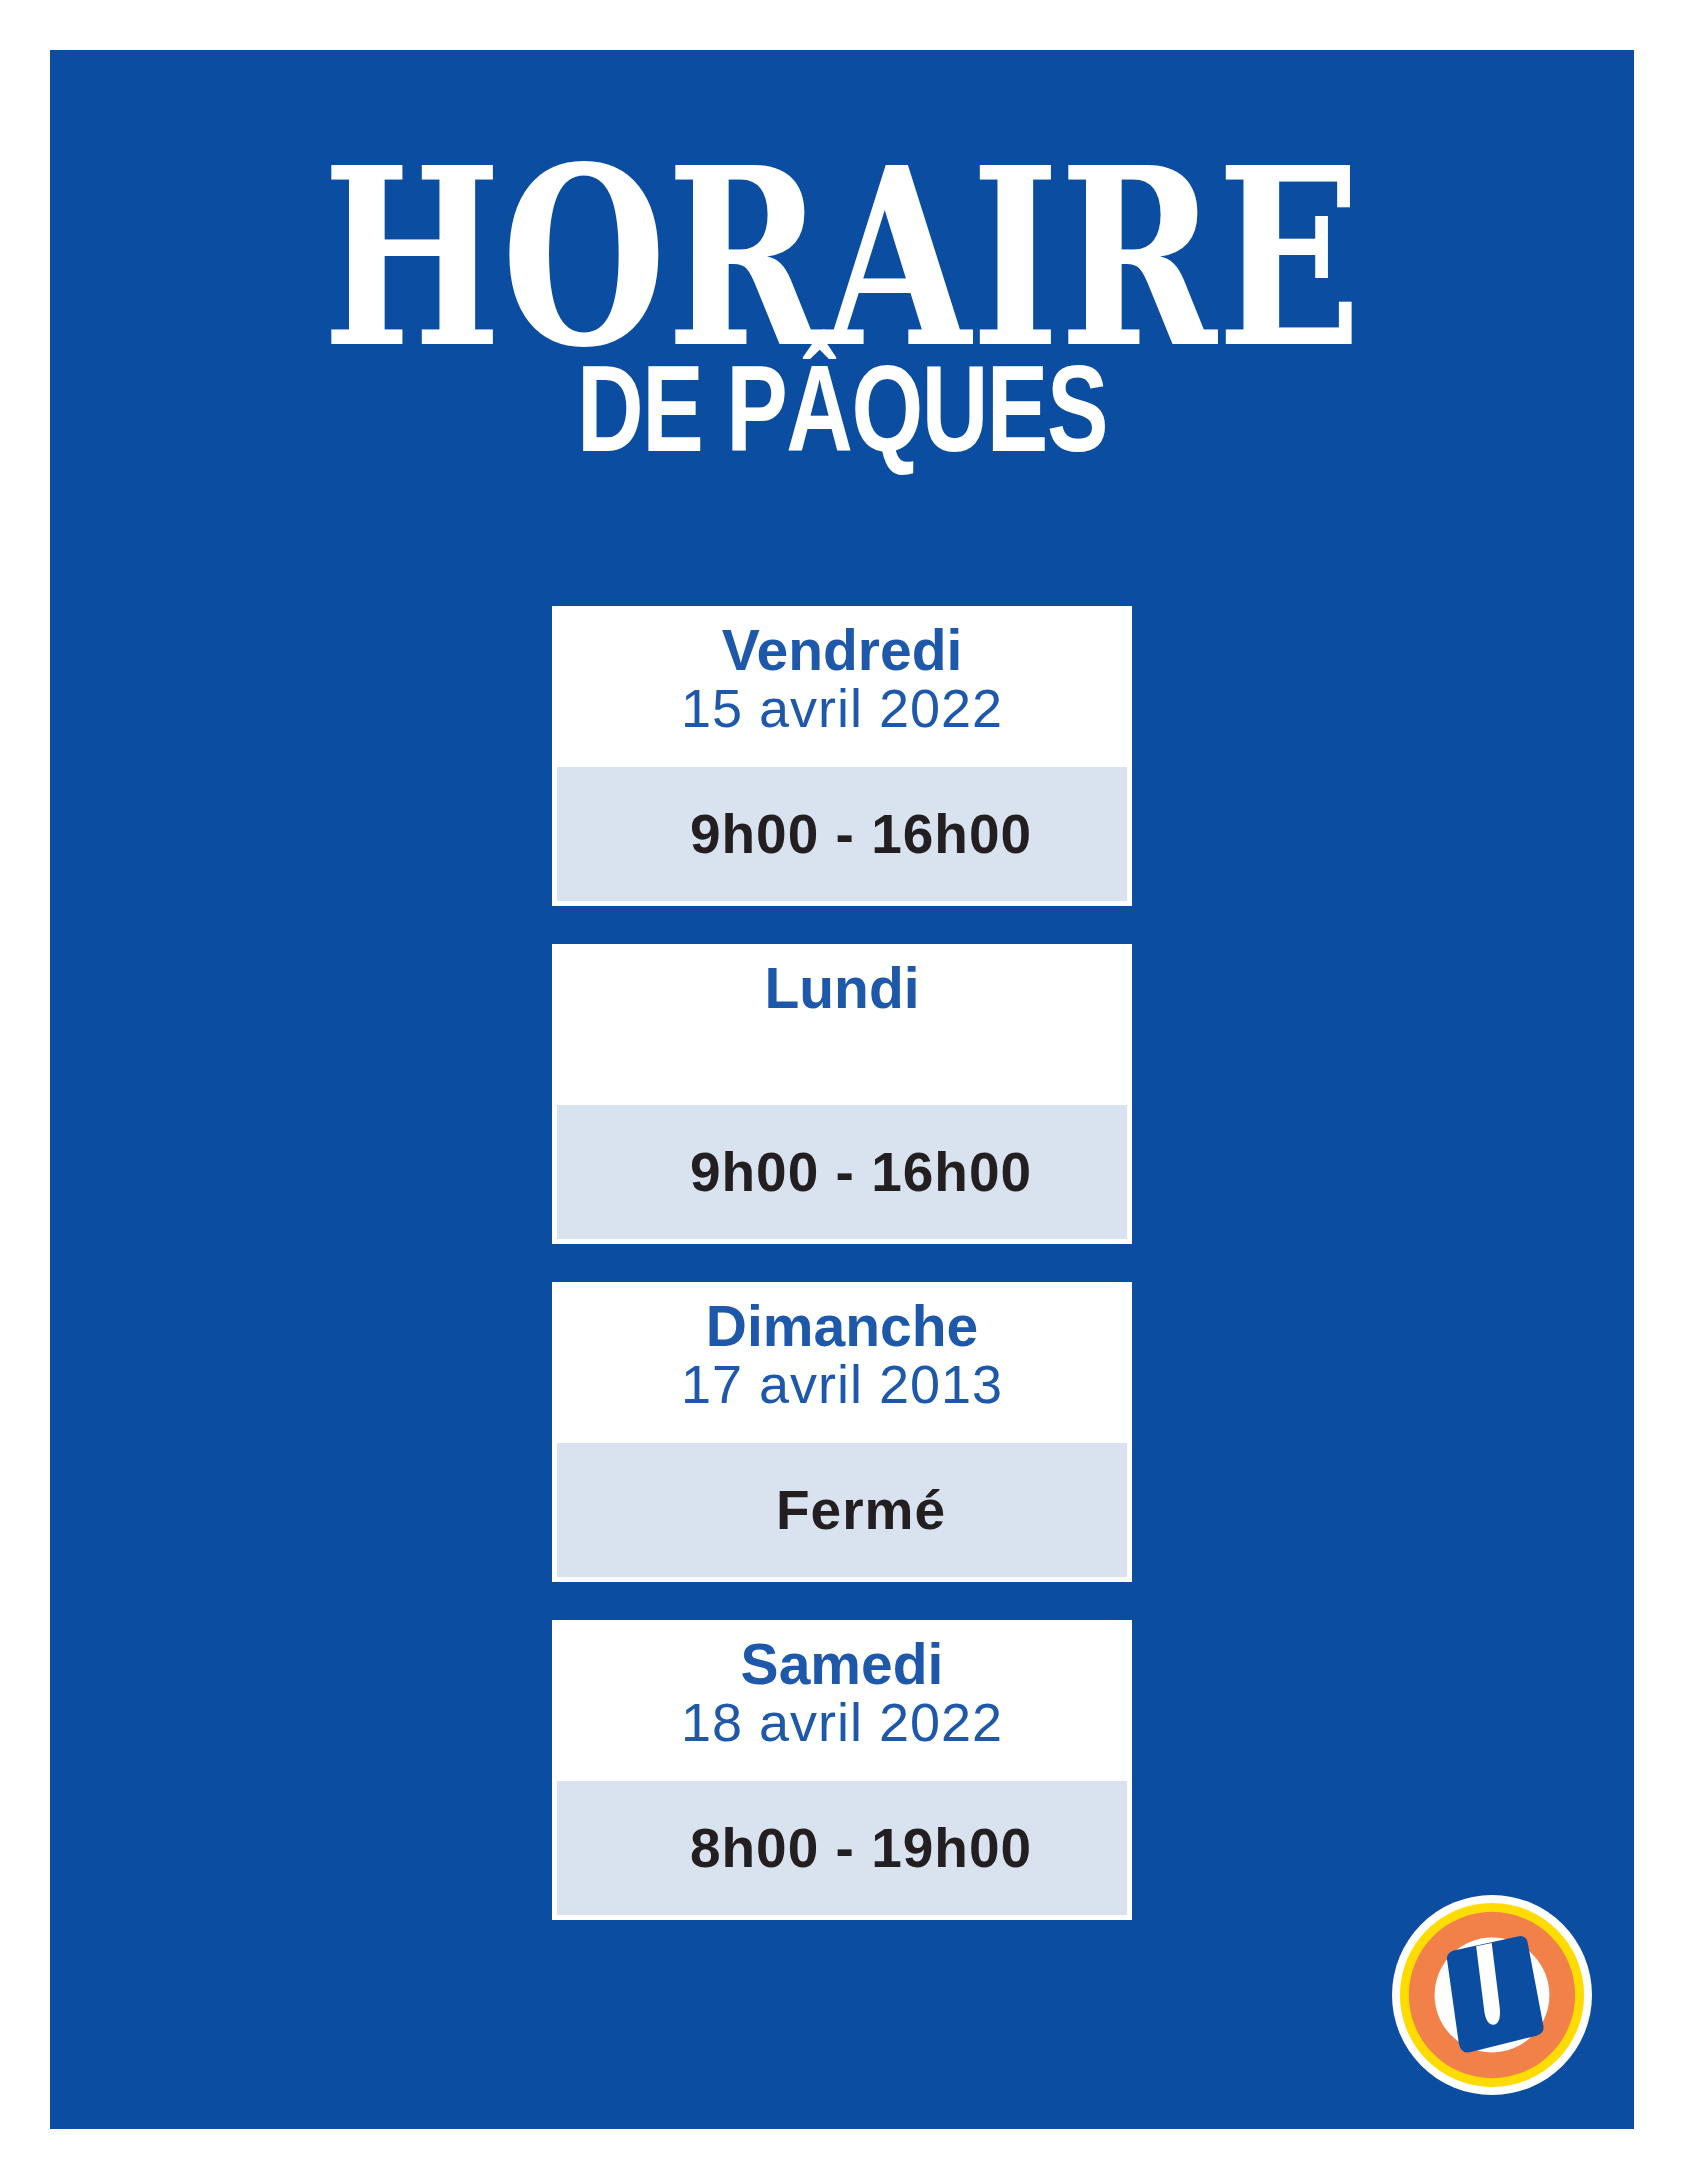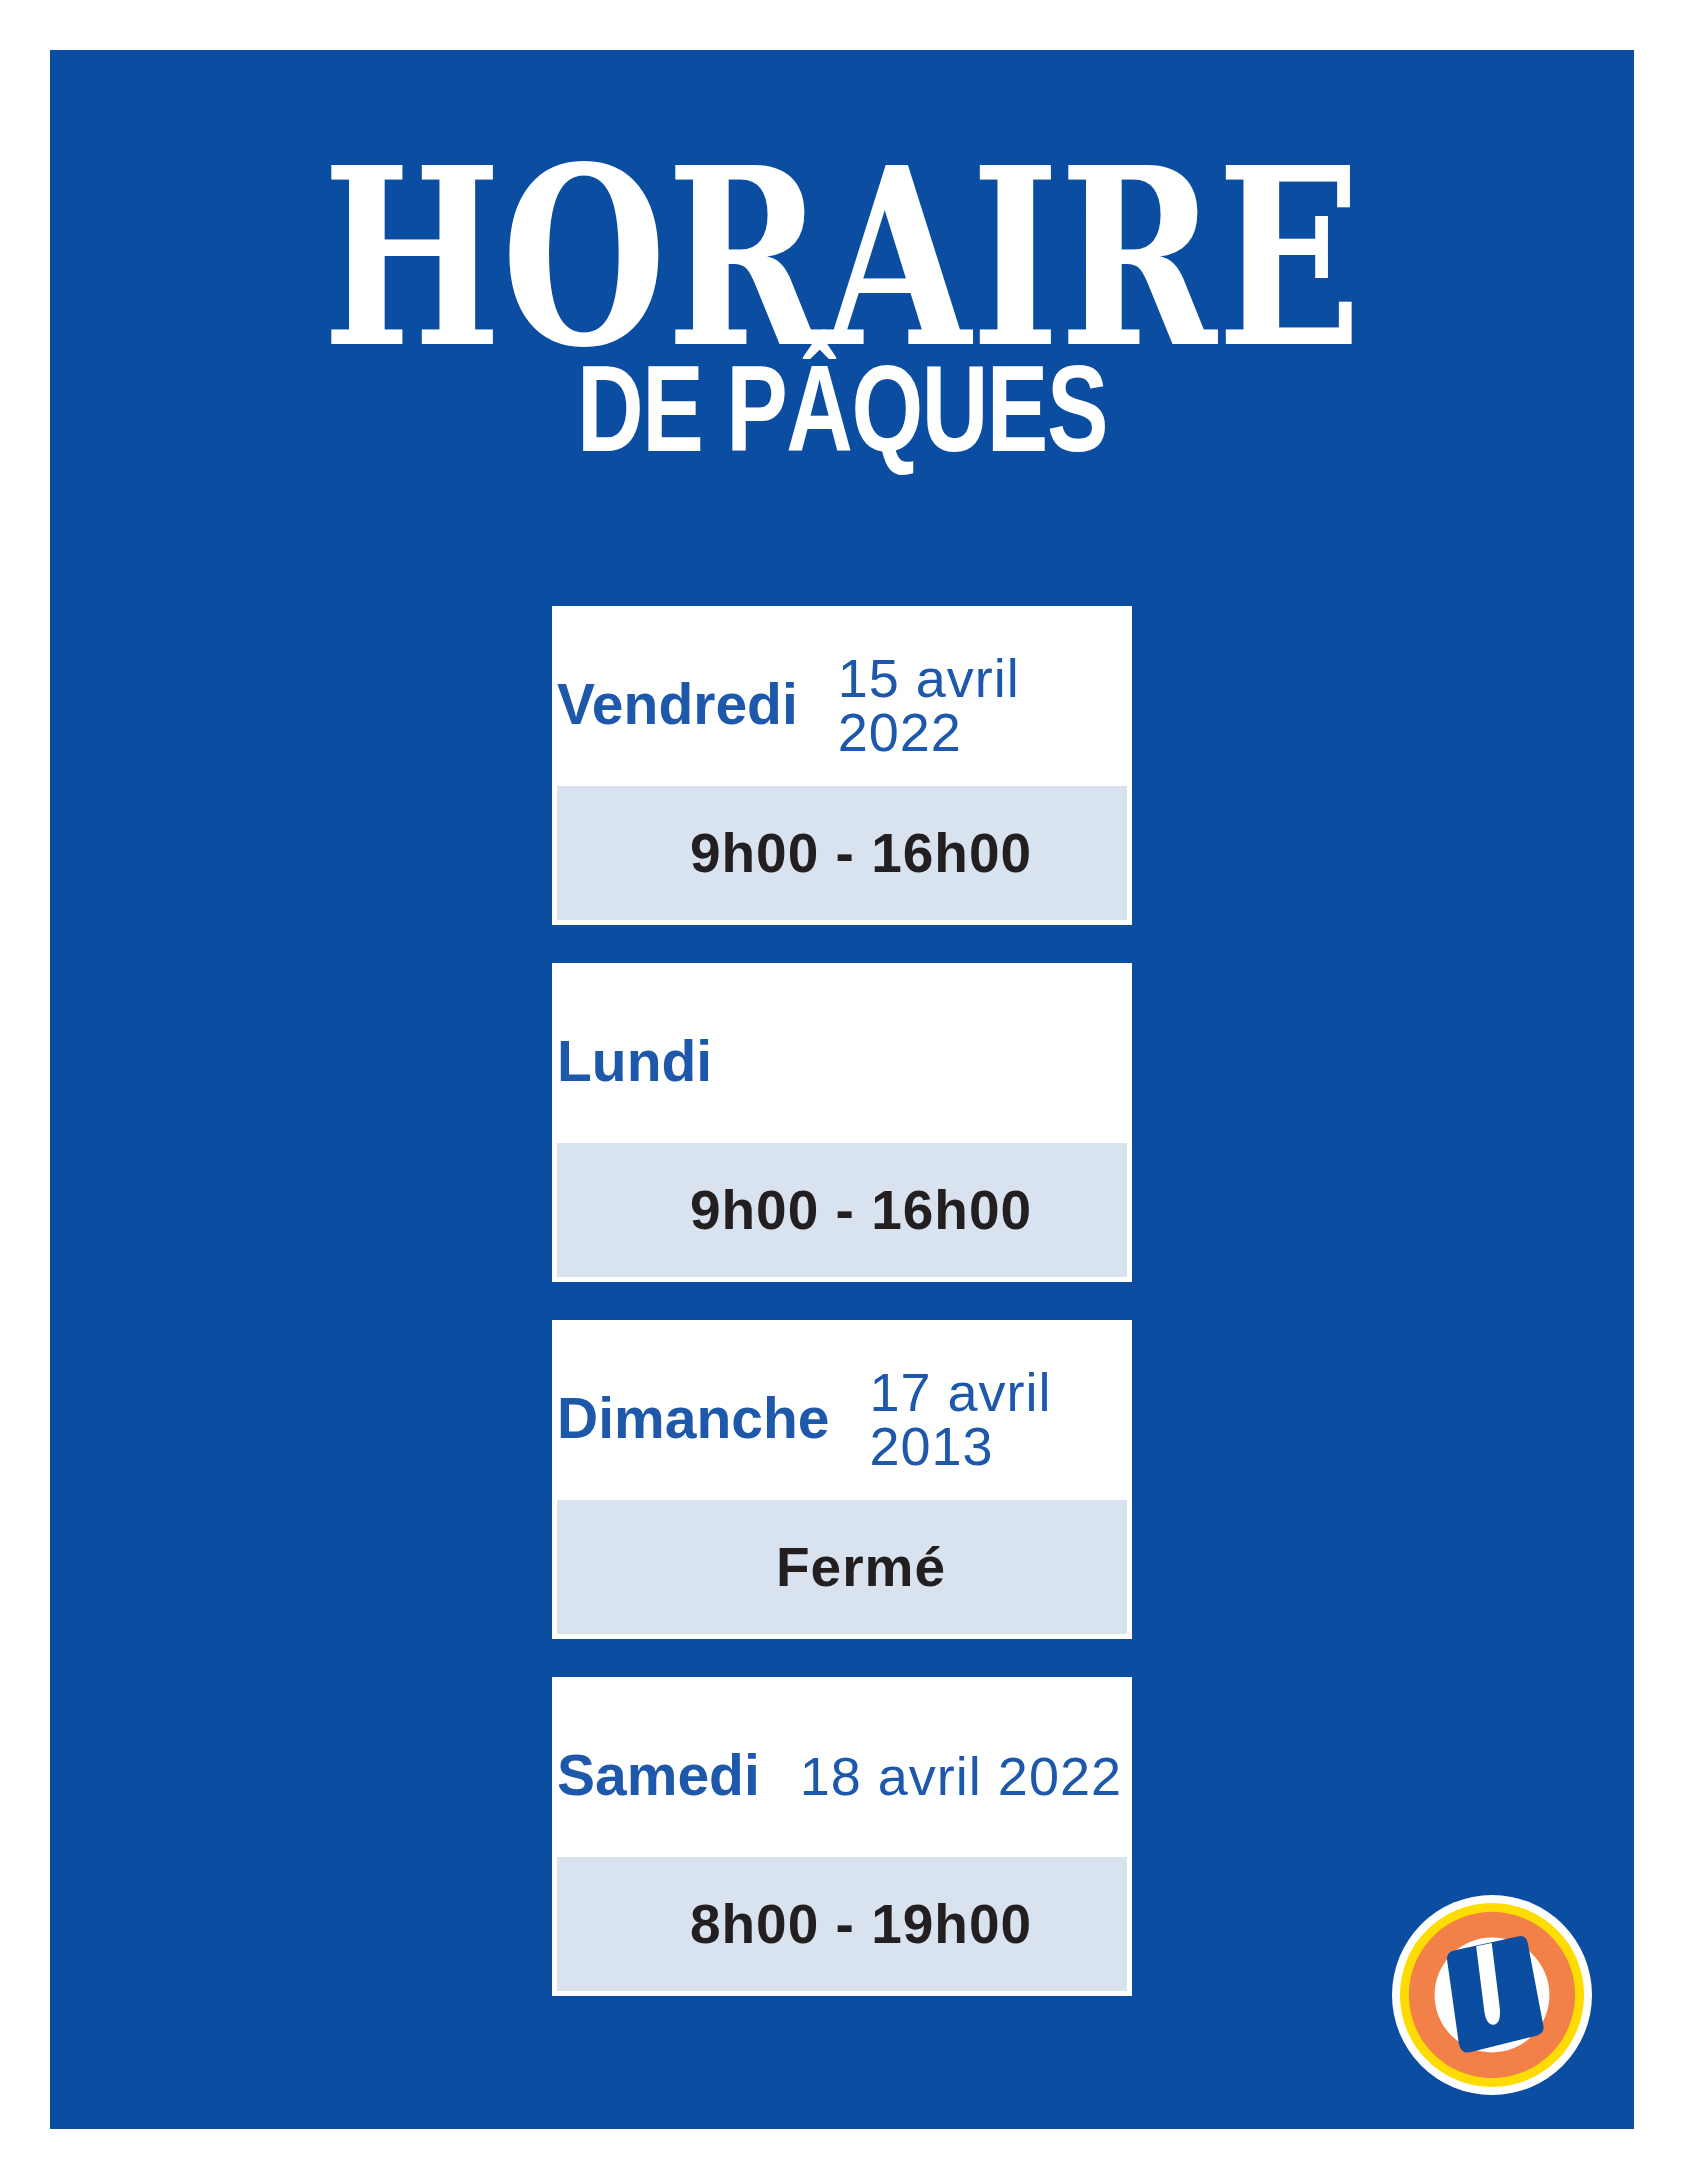--- a/index.html
+++ b/index.html
@@ -33,24 +33,23 @@
   .cards{
     position:absolute;left:502px;top:556px;width:580px;
   }
   .card{
     width:580px;box-sizing:border-box;
     background:var(--card-bg,#fff);
     padding:0 5px 5px 5px;
     margin-bottom:38px;
   }
   .card-top{
-    height:180px;box-sizing:border-box;
-    display:flex;flex-direction:row;align-items:center;
+    height:161px;box-sizing:border-box;
+    display:flex;flex-direction:column;align-items:center;
     padding-top:16px;
-    gap:40px;
   }
   .day{
     font-size:57px;font-weight:700;line-height:1;
     color:var(--day-text,#1E58AA);
   }
   .date{
     font-size:54px;font-weight:400;line-height:1;margin-top:2px;letter-spacing:1px;
     color:var(--date-text,#1E58AA);
   }
   .hours-box{

